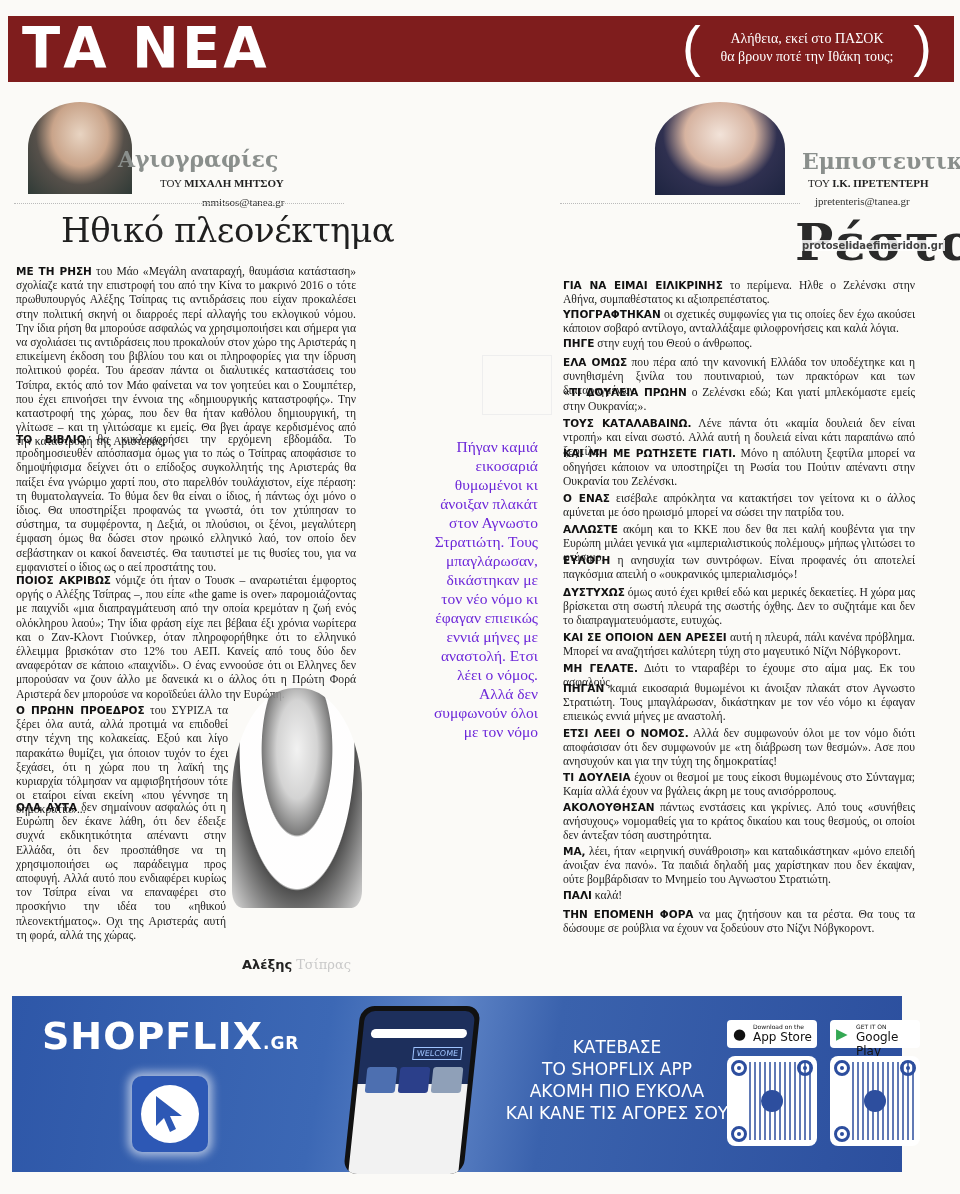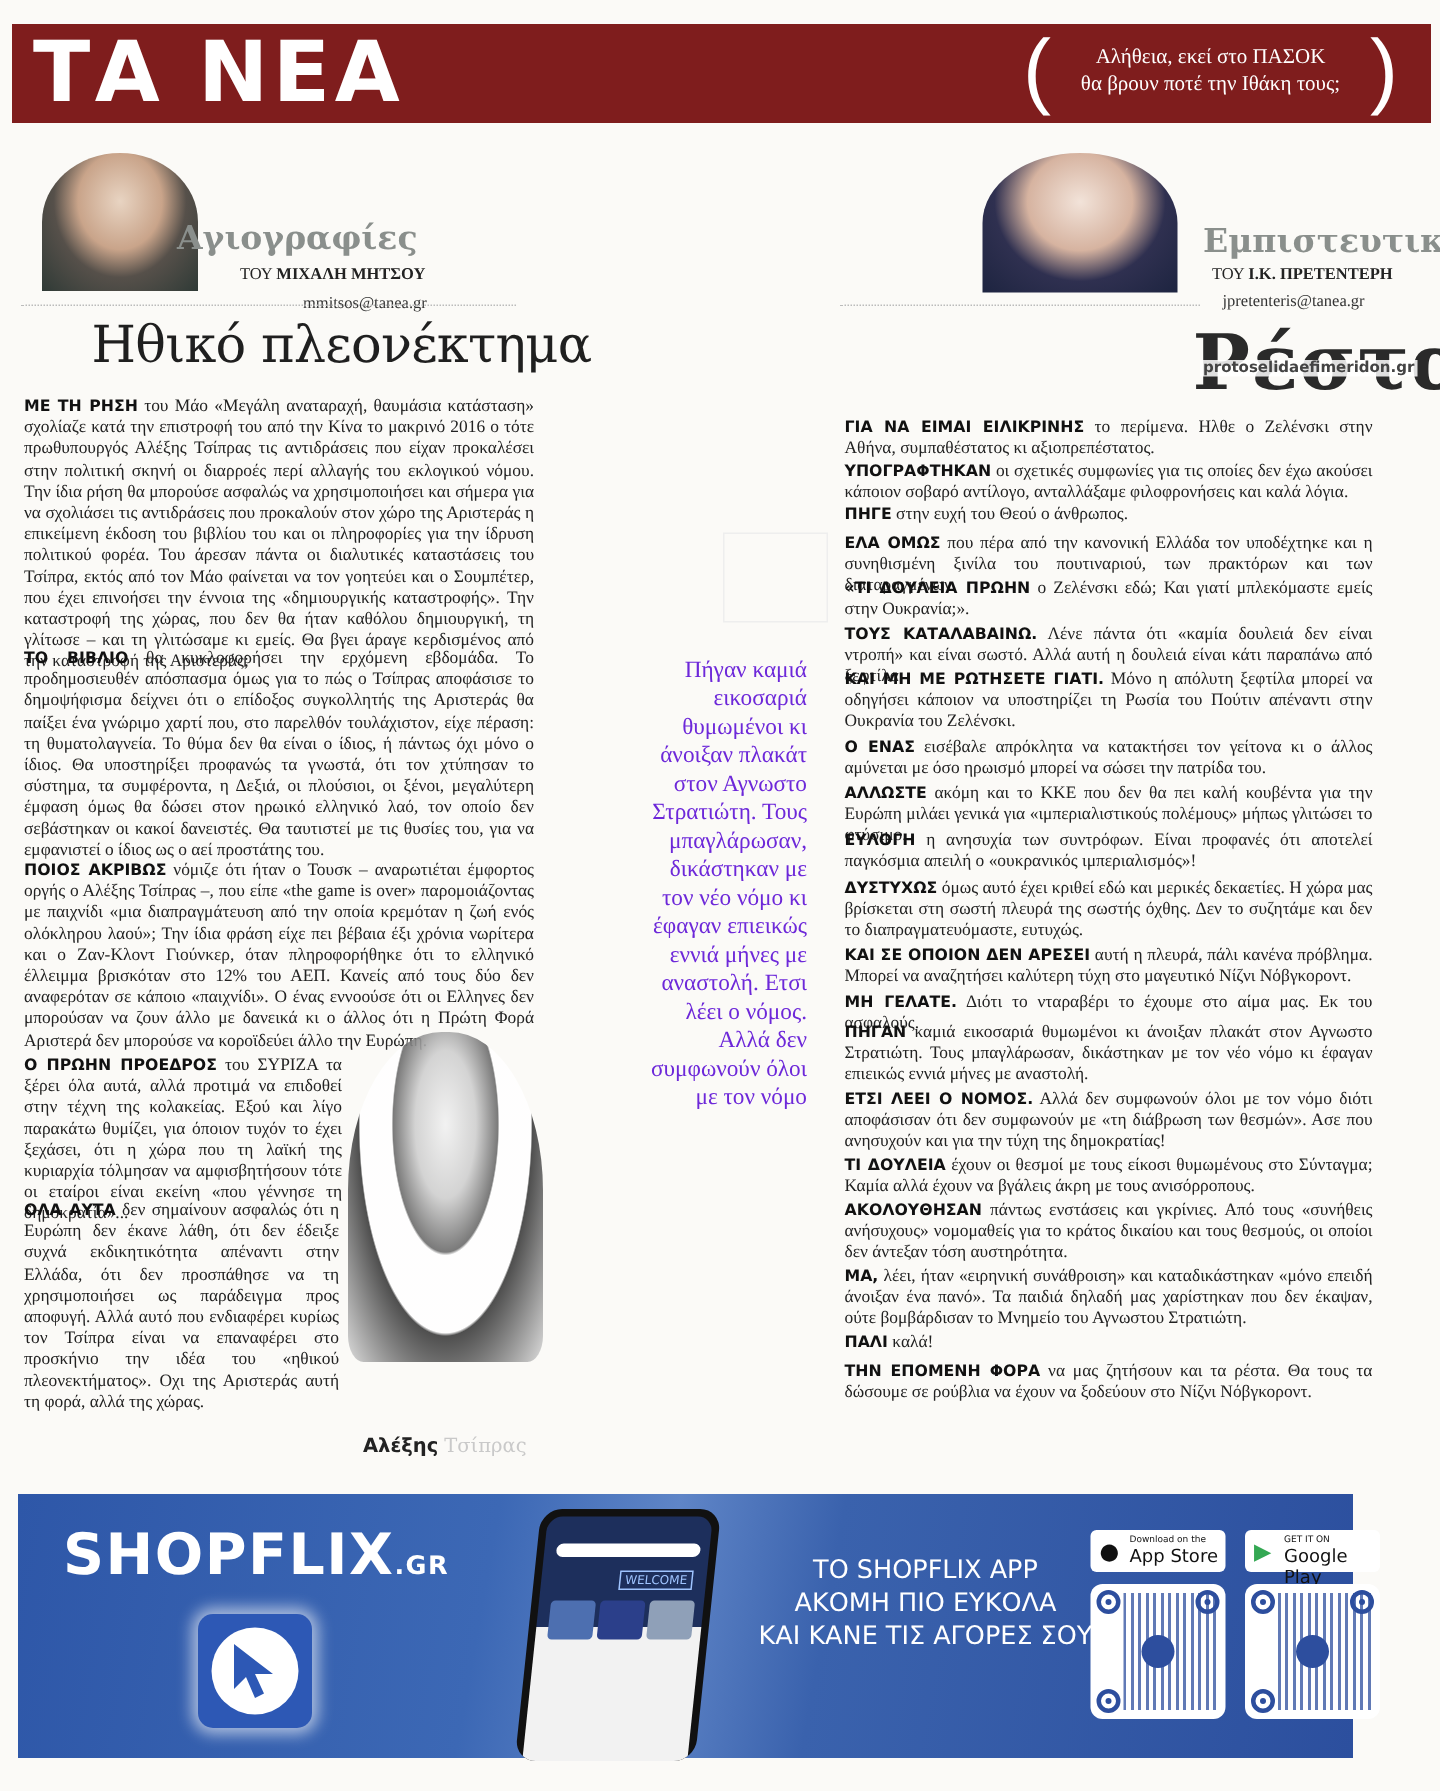--- a/index.html
+++ b/index.html
@@ -160,20 +160,21 @@
       <div class="search"></div>
       <div class="welcome">WELCOME</div>
       <div class="cards">
           <div></div>
           <div></div>
           <div></div>
         </div>
     </div>
   </div>
   <div class="ad-cta">
+    <div>ΚΑΤΕΒΑΣΕ</div>
     <div>ΤΟ SHOPFLIX APP</div>
     <div>ΑΚΟΜΗ ΠΙΟ ΕΥΚΟΛΑ</div>
     <div>ΚΑΙ ΚΑΝΕ ΤΙΣ ΑΓΟΡΕΣ ΣΟΥ</div>
   </div>
   <div class="store-btn" style="left:715px;">
     <span class="ico">●</span>
     <span class="sm">Download on the</span>
     <span class="lg">App Store</span>
   </div>
   <div class="store-btn" style="left:818px;">

